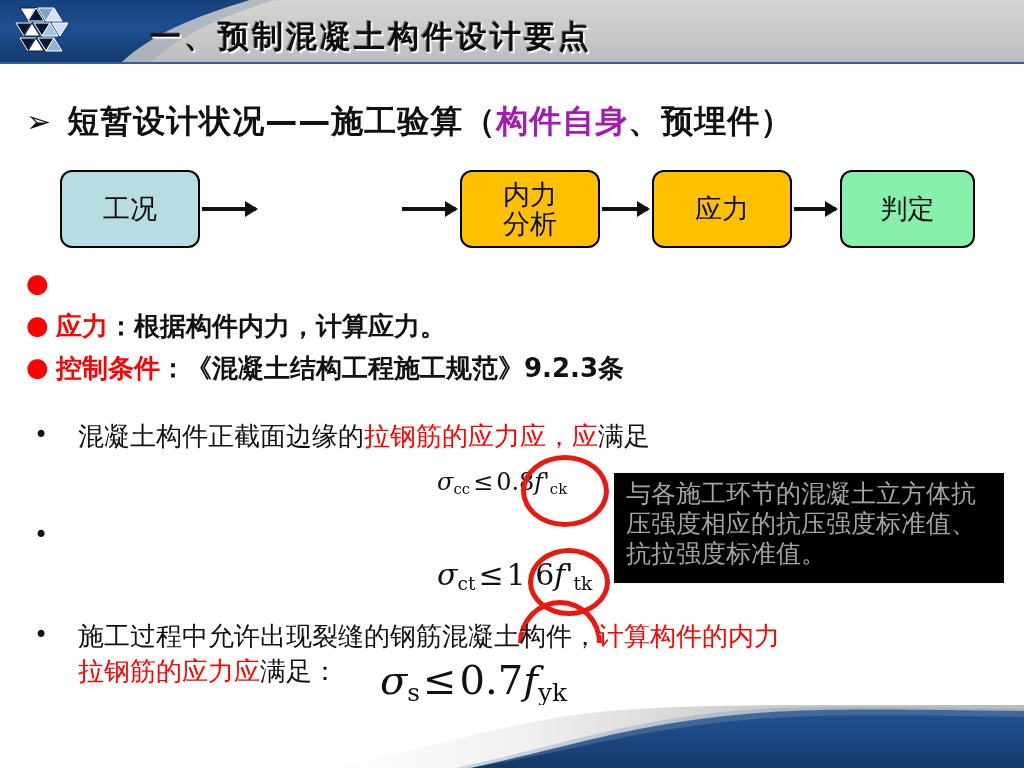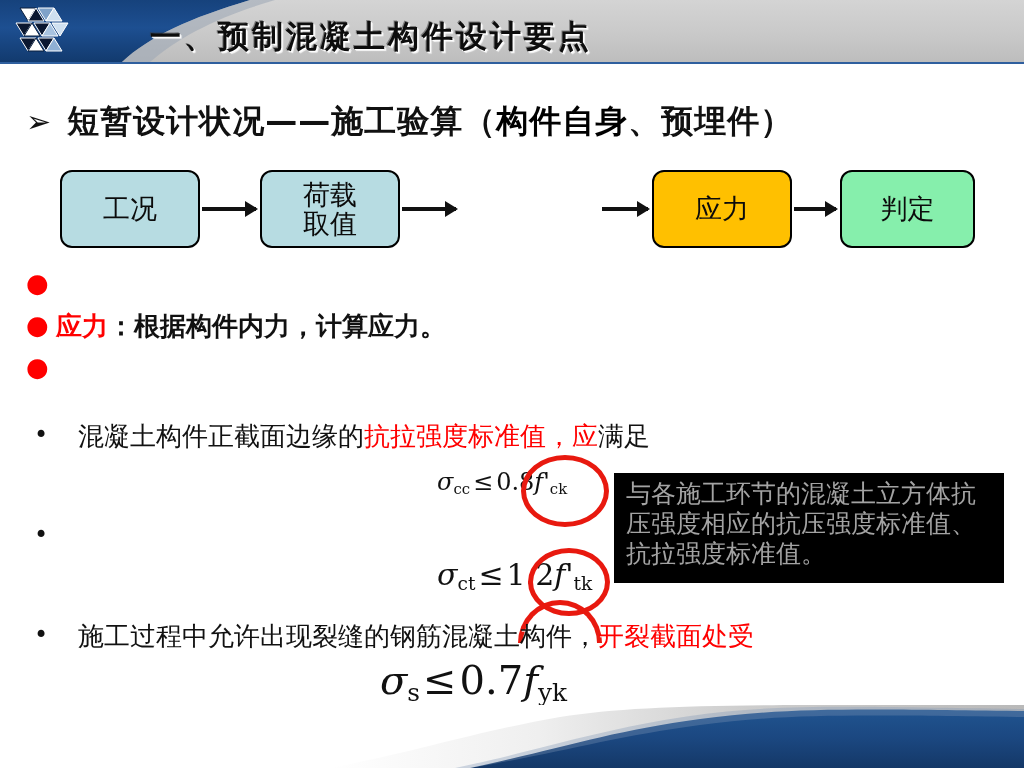--- a/index.html
+++ b/index.html
@@ -78,21 +78,21 @@
     line-height: 1;
   }
   .subtitle-text {
     font-size: 32px;
     font-weight: bold;
     color: #111111;
     letter-spacing: 1px;
     white-space: nowrap;
     text-shadow: 1px 1px 0 rgba(255,255,255,0.9);
   }
-  .subtitle-text .red { color: #000000; }
+  .subtitle-text .red { color: #a21caf; }
 
   
   .flow {
     position: absolute;
     left: 60px;
     top: 170px;
     width: 915px;
     height: 80px;
   }
   .flow-box {
@@ -331,26 +331,26 @@
     <span class="arrow-marker">➢</span>
     <span class="subtitle-text"><span>短暂设计状况——施工验算（</span><span class="red">构件自身</span><span>、预埋件）</span></span>
   </div>
 
   <div class="flow">
     <div class="flow-box" style="left:0px; width:140px; background:#b7dce2;">
       <span>工况</span>
     </div>
     <div class="flow-arrow" style="left:142px; width:54px;"></div>
 
-    <div class="flow-box" style="left:200px; width:140px; background:#b7dce2; flex-direction:column;">
-      <span>荷载</span>
-      <span>取值</span>
-    </div>
     <div class="flow-arrow" style="left:342px; width:54px;"></div>
 
+    <div class="flow-box" style="left:400px; width:140px; background:#ffc000; flex-direction:column;">
+      <span>内力</span>
+      <span>分析</span>
+    </div>
     <div class="flow-arrow" style="left:542px; width:46px;"></div>
 
     <div class="flow-box" style="left:592px; width:140px; background:#ffc000;">
       <span>应力</span>
     </div>
     <div class="flow-arrow" style="left:734px; width:42px;"></div>
 
     <div class="flow-box" style="left:780px; width:135px; background:#86efac;">
       <span>判定</span>
     </div>
@@ -362,48 +362,52 @@
       <span class="dot-marker">●</span>
     </div>
 
     <div class="bullet-row b2">
       <span class="dot-marker">●</span>
       <span class="bullet-text"><span class="red">应力</span><span>：根据构件内力，计算应力。</span></span>
     </div>
 
     <div class="bullet-row b3">
       <span class="dot-marker">●</span>
+      <span class="bullet-text"><span class="red">控制条件</span><span>：《混凝土结构工程施工规范》9.2.3条</span></span>
     </div>
 
   </div>
 
   <div class="line-abs line-4">
     <span class="small-marker">•</span>
-    <span class="bullet-text plain"><span>混凝土构件正截面边缘的</span><span class="red">抗拉强度标准值，应</span><span>满足</span></span>
+    <span class="bullet-text plain"><span>混凝土构件正截面边缘的</span><span class="red">拉钢筋的应力应，应</span><span>满足</span></span>
   </div>
 
   <div class="formula formula-1"><span>σ</span><span class="sub">cc</span><span class="op">≤</span><span class="num">0.8</span><span>f</span><span>'</span><span class="sub">ck</span></div>
 
   <div class="line-abs line-5">
     <span class="small-marker">•</span>
   </div>
 
-  <div class="formula formula-2"><span>σ</span><span class="sub">ct</span><span class="op">≤</span><span class="num">1.2</span><span>f</span><span>'</span><span class="sub">tk</span></div>
+  <div class="formula formula-2"><span>σ</span><span class="sub">ct</span><span class="op">≤</span><span class="num">1.6</span><span>f</span><span>'</span><span class="sub">tk</span></div>
 
   <div class="red-ellipse ellipse-1"></div>
   <div class="red-ellipse ellipse-2"></div>
   <div class="red-ellipse ellipse-3"></div>
 
   <div class="tooltip">与各施工环节的混凝土立方体抗压强度相应的抗压强度标准值、抗拉强度标准值。</div>
 
   <div class="line-abs line-6">
     <span class="small-marker">•</span>
-    <span class="bullet-text plain"><span>施工过程中允许出现裂缝的钢筋混凝土构件，</span><span class="red">开裂截面处受</span></span>
-  </div>
-
+    <span class="bullet-text plain"><span>施工过程中允许出现裂缝的钢筋混凝土构件，</span><span class="red">计算构件的内力</span></span>
+  </div>
+
+  <div class="line-abs line-7">
+    <span class="bullet-text plain"><span class="red">拉钢筋的应力应</span><span>满足：</span></span>
+  </div>
 
   <div class="formula formula-3"><span>σ</span><span class="sub">s</span><span class="op">≤</span><span class="num">0.7</span><span>f</span><span class="sub">yk</span></div>
 
   <div class="footer">
     <svg width="1024" height="63" viewBox="0 0 1024 63" preserveAspectRatio="none">
       <defs>
         <linearGradient id="ftGray" x1="0" y1="0" x2="1" y2="0">
           <stop offset="0%" stop-color="#ffffff"></stop>
           <stop offset="30%" stop-color="#efefef"></stop>
           <stop offset="60%" stop-color="#cdcdcd"></stop>

